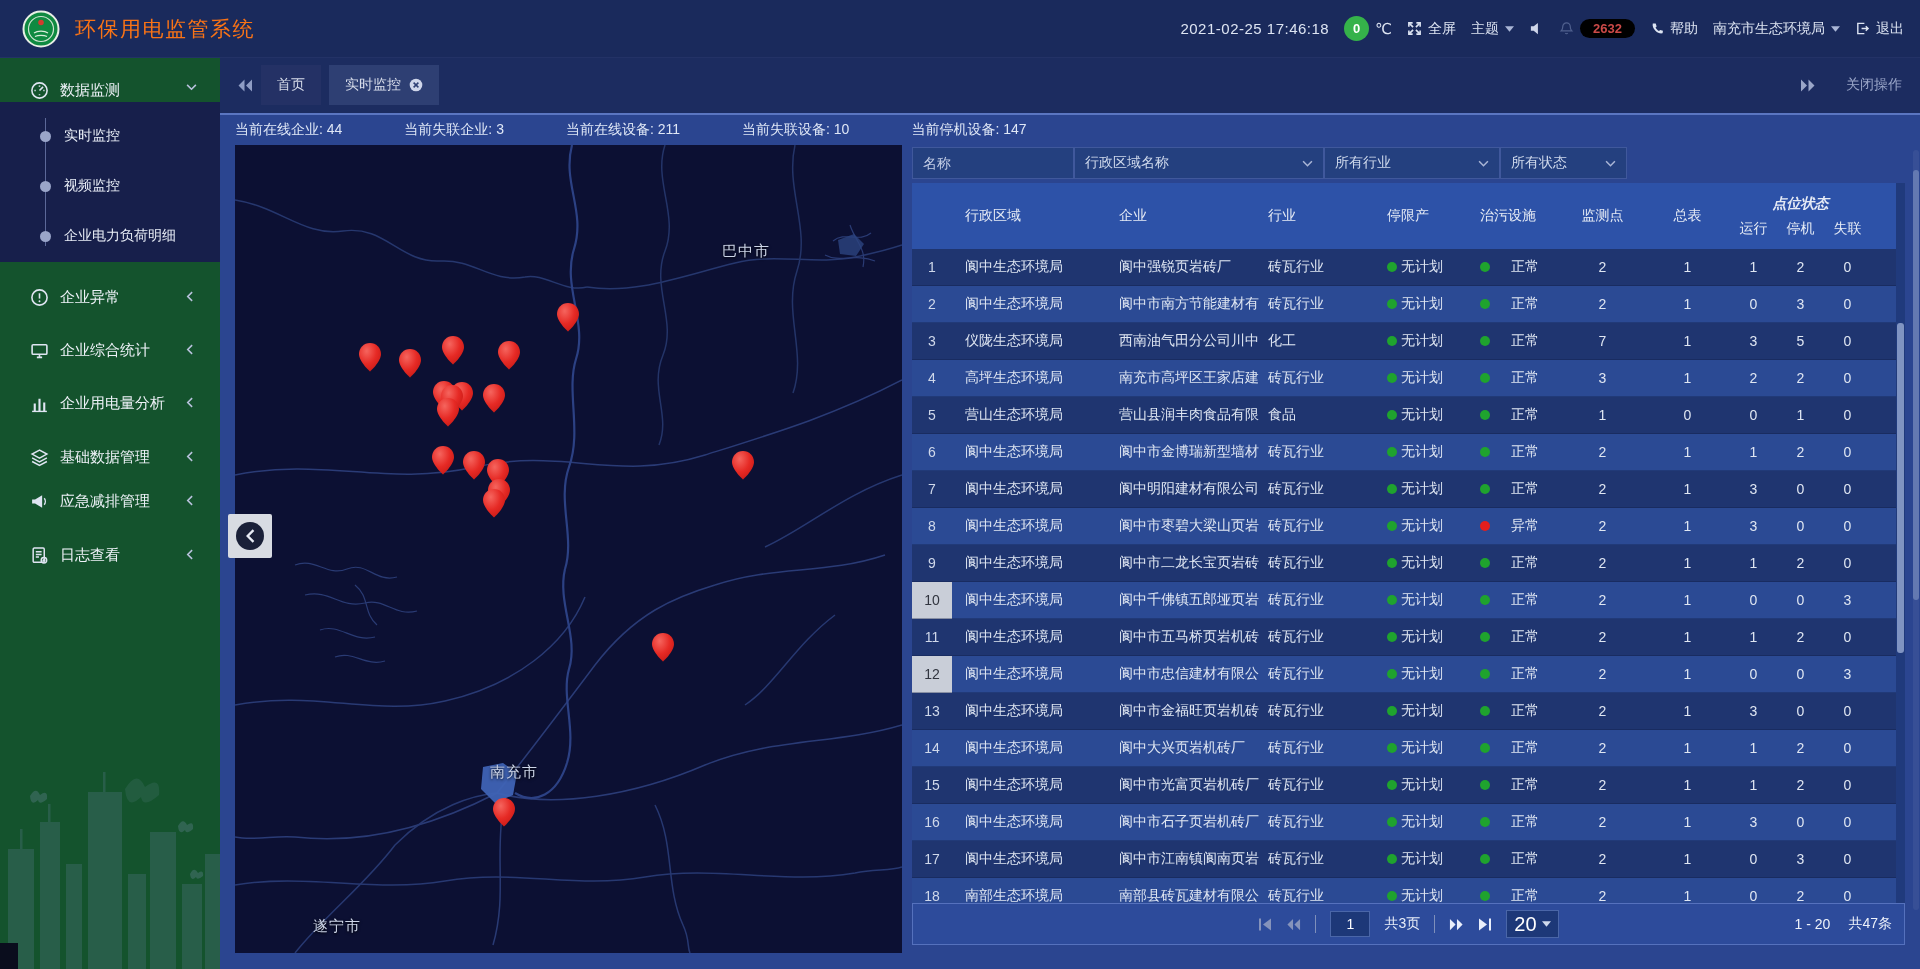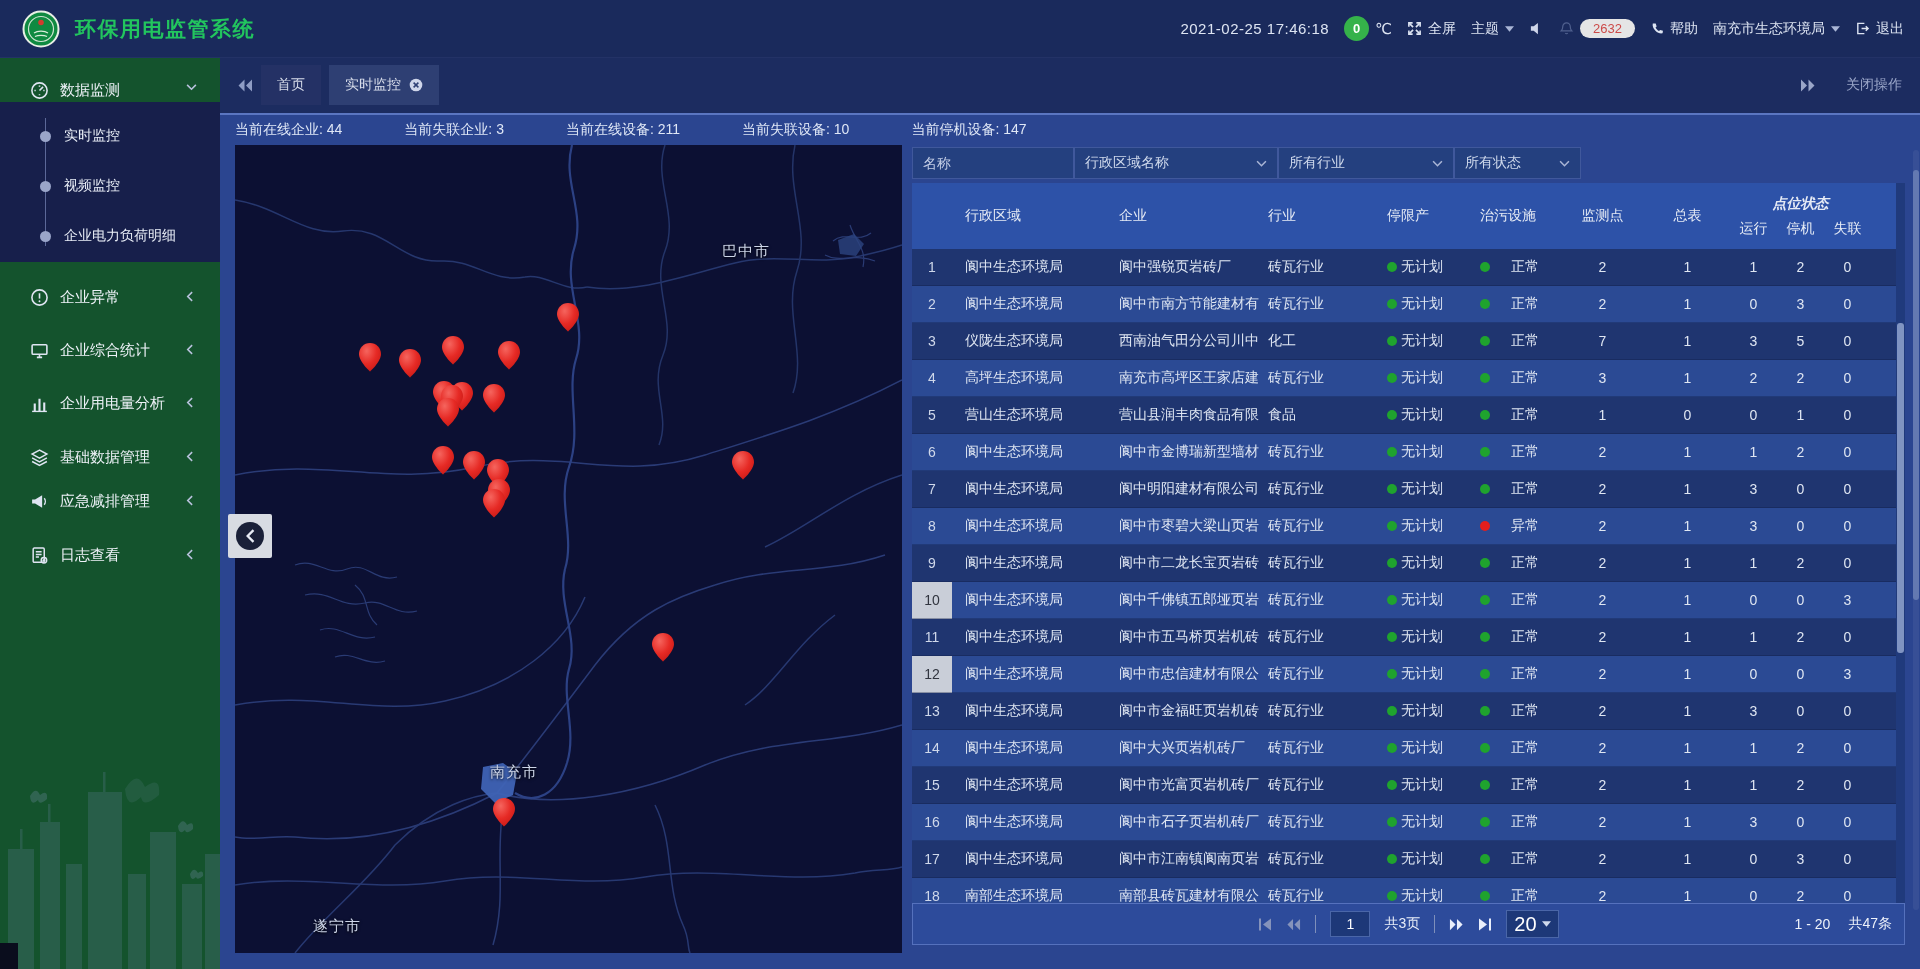--- a/index.html
+++ b/index.html
@@ -3,28 +3,28 @@
 <meta charset="utf-8">
 <style>
   html,body{margin:0;padding:0}
   body{width:1920px;height:969px;overflow:hidden;position:relative;background:#2b4590;
        font-family:"Liberation Sans","DejaVu Sans",sans-serif;-webkit-font-smoothing:antialiased}
   svg{display:block}
   
   .header{position:absolute;top:0;left:0;width:1920px;height:57px;background:#1a2a5c;z-index:40;
           display:flex;align-items:center;justify-content:space-between;border-bottom:1px solid #233266}
   .brand{display:flex;align-items:center;gap:15px;padding-left:22px}
-  .app-title{color:#22c55e;font-size:21px;font-weight:bold;letter-spacing:1.5px}
+  .app-title{color:#f97316;font-size:21px;font-weight:normal;letter-spacing:1.5px}
   .hright{display:flex;align-items:center;gap:15px;padding-right:16px;color:#dde4f2;font-size:14px}
   .hitem{display:flex;align-items:center;gap:6px;cursor:default;white-space:nowrap}
   .dtime{font-size:15px;letter-spacing:.5px}
   .temp-badge{width:25px;height:25px;border-radius:50%;background:#35b24a;color:#fff;display:flex;
               align-items:center;justify-content:center;font-size:13px;font-weight:bold}
   .temp-unit{font-size:15px}
-  .notice-pill{background:#e5e5e5;color:#cc4a48;font-size:13px;font-weight:normal;padding:2px 13px;border-radius:11px}
+  .notice-pill{background:#000000;color:#cc4a48;font-size:13px;font-weight:bold;padding:2px 13px;border-radius:11px}
   .dim-ico{opacity:.4}
   
   .sidebar{position:absolute;top:57px;left:0;width:220px;height:912px;background:#14532d;overflow:hidden;z-index:20}
   .sgroup{position:absolute;left:0;width:220px;height:40px;color:#eef2f8;font-size:15px;cursor:pointer}
   .sgroup .gicon{position:absolute;left:30px;top:10px;color:#dfe5f2}
   .sgroup .glbl{position:absolute;left:60px;top:10px}
   .sgroup .gchev{position:absolute;left:186px;top:13px;color:#b9c2dd}
   .submenu{position:absolute;left:0;top:45px;width:220px;height:160px;background:#171f4b}
   .submenu .vline{position:absolute;left:45px;top:16px;width:1px;height:128px;background:#5c6898}
   .sitem{position:absolute;left:0;width:220px;height:50px;color:#e8edf6;font-size:14px;cursor:pointer}
@@ -464,21 +464,21 @@
         <svg width="10" height="14" viewBox="0 0 8 12" fill="none" stroke="currentColor" stroke-width="2">
             <path d="M7 1L2 6l5 5"></path>
           </svg>
       </span>
     </div>
 
     <div class="rpanel">
 
       <div class="filters">
         <input class="f-input" placeholder="名称" style="">
-        <div class="f-box" style="width:204px">
+        <div class="f-box" style="width:250px">
           <span>行政区域名称</span>
           <span class="f-caret">
             <svg width="11" height="7" viewBox="0 0 10 6" fill="none" stroke="currentColor" stroke-width="1.4">
                 <path d="M1 1l4 4 4-4"></path>
               </svg>
           </span>
         </div>
         <div class="f-box" style="width:176px">
           <span>所有行业</span>
           <span class="f-caret">

